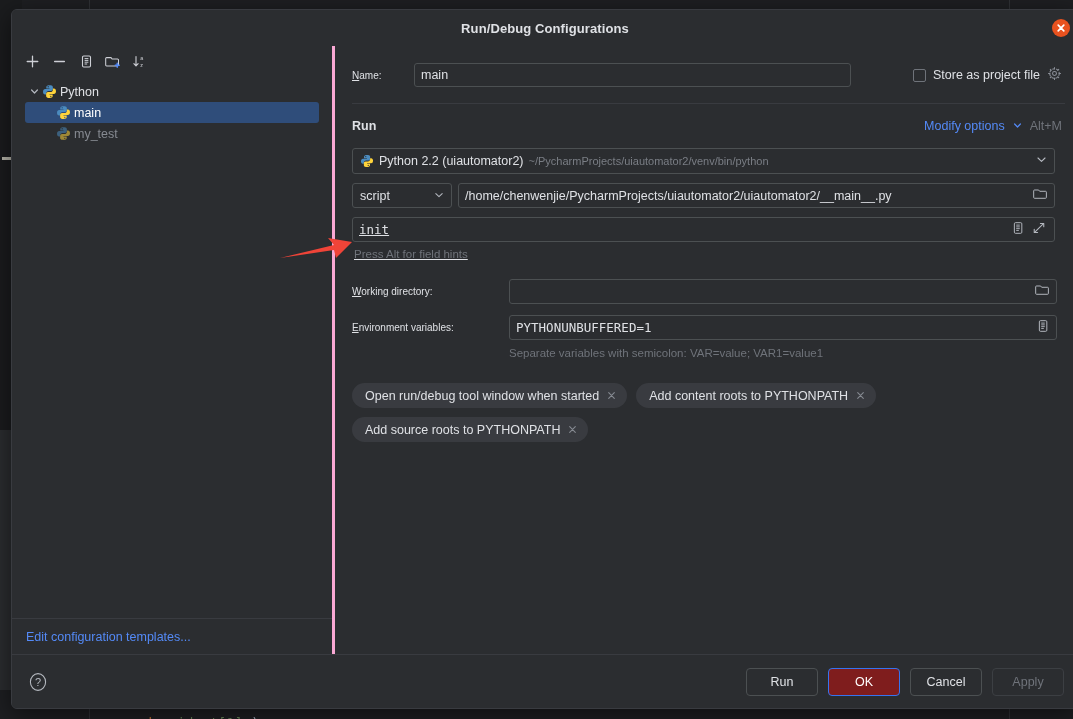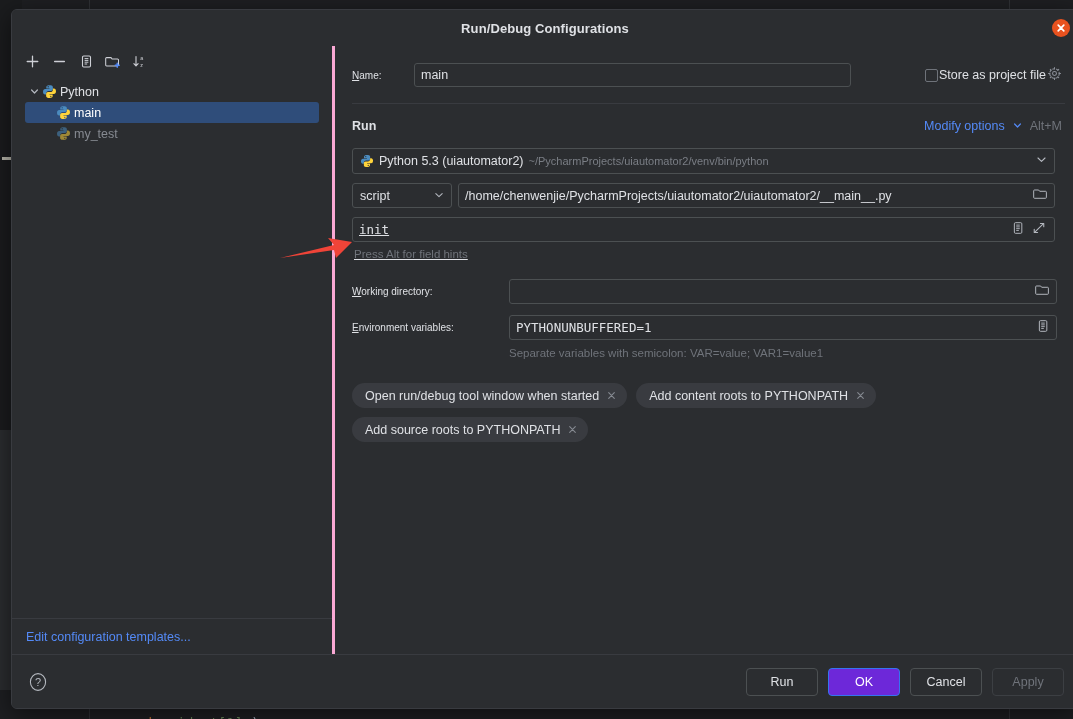--- a/index.html
+++ b/index.html
@@ -124,21 +124,21 @@
     border: 1px solid #4c5052;
     border-radius: 3px;
     height: 24px;
     display: flex; align-items: center;
     padding: 0 6px;
     font-size: 12.5px; color: #dfe1e5;
     position: relative;
   }
   .name-field { width: 437px; }
 
-  .store-wrap { margin-left: auto; display: flex; align-items: center; gap: 1px; padding-right: 3px; padding-left: 32px;}
+  .store-wrap { margin-left: auto; display: flex; align-items: center; gap: 7px; padding-right: 3px; padding-left: 32px;}
   .cbox {
     width: 13px; height: 13px; border: 1px solid #6f737a; border-radius: 2px;
     background: #2b2d30; cursor: pointer;
   }
   .store-label { font-size: 12.5px; color: #dfe1e5; cursor: pointer; }
 
   .divider { height: 1px; background: #393b40; margin: 16px 0 0 0; }
 
   .sec-head { display: flex; align-items: center; margin-top: 13px; height: 18px; }
   .sec-title { font-size: 12.5px; font-weight: bold; color: #dfe1e5; }
@@ -215,21 +215,21 @@
   }
   .help-btn { width: 20px; height: 20px; cursor: pointer; }
   .btns { margin-left: auto; display: flex; gap: 10px; }
   .btn {
     min-width: 72px; height: 28px; border-radius: 4px;
     border: 1px solid #4c5052; background: #2b2d30;
     color: #dfe1e5; font-size: 12.5px;
     display: flex; align-items: center; justify-content: center;
     padding: 0 14px; cursor: pointer;
   }
-  .btn.primary { background: #6d28d9; border-color: #3574f0; color: #ffffff; }
+  .btn.primary { background: #7f1d1d; border-color: #3574f0; color: #ffffff; }
   .btn.disabled { color: #6f737a; border-color: #3c3f43; background: #2b2d30; cursor: default; }
 
   
   #arrow { position: absolute; left: 278px; top: 232px; width: 80px; height: 36px; pointer-events: none; }
 </style>
 </head>
 <body>
 
 <div id="bg">
   <div class="left-strip"></div>
@@ -375,21 +375,21 @@
         </div>
 
         <div class="interp-row">
           <div class="interp-field">
             <span>
               <svg width="14" height="14" viewBox="0 0 16 16" style="display:block">
                 <path d="M7.9 1.2c-1.9 0-3.3.5-3.3 2v1.6h3.4v.5H3.4c-1.4 0-2.3 1-2.3 2.9 0 1.8.8 2.9 2.2 2.9h1.1V9.9c0-1.4 1.2-2.5 2.6-2.5h2.6c1.2 0 2-.9 2-2V3.2c0-1.1-1-2-2.3-2H7.9zm-1.3 1c.4 0 .7.3.7.7s-.3.7-.7.7-.7-.3-.7-.7.3-.7.7-.7z" fill="#4b8bbe"></path>
                 <path d="M8.1 14.8c1.9 0 3.3-.5 3.3-2v-1.6H8v-.5h4.6c1.4 0 2.3-1 2.3-2.9 0-1.8-.8-2.9-2.2-2.9h-1.1v1.2c0 1.4-1.2 2.5-2.6 2.5H6.4c-1.2 0-2 .9-2 2v2.2c0 1.1 1 2 2.3 2h1.4zm1.3-1c-.4 0-.7-.3-.7-.7s.3-.7.7-.7.7.3.7.7-.3.7-.7.7z" fill="#ffd43b"></path>
               </svg>
             </span>
-            <span class="interp-main">Python 5.3 (uiautomator2)</span>
+            <span class="interp-main">Python 2.2 (uiautomator2)</span>
             <span class="interp-path">~/PycharmProjects/uiautomator2/venv/bin/python</span>
             <span class="chev">
               <svg width="11" height="11" viewBox="0 0 11 11">
                   <path d="M2 4 L5.5 7.4 L9 4" fill="none" stroke="#b4b8bf" stroke-width="1.15" stroke-linecap="round" stroke-linejoin="round"></path>
                 </svg>
             </span>
           </div>
         </div>
 
         <div class="script-row">

